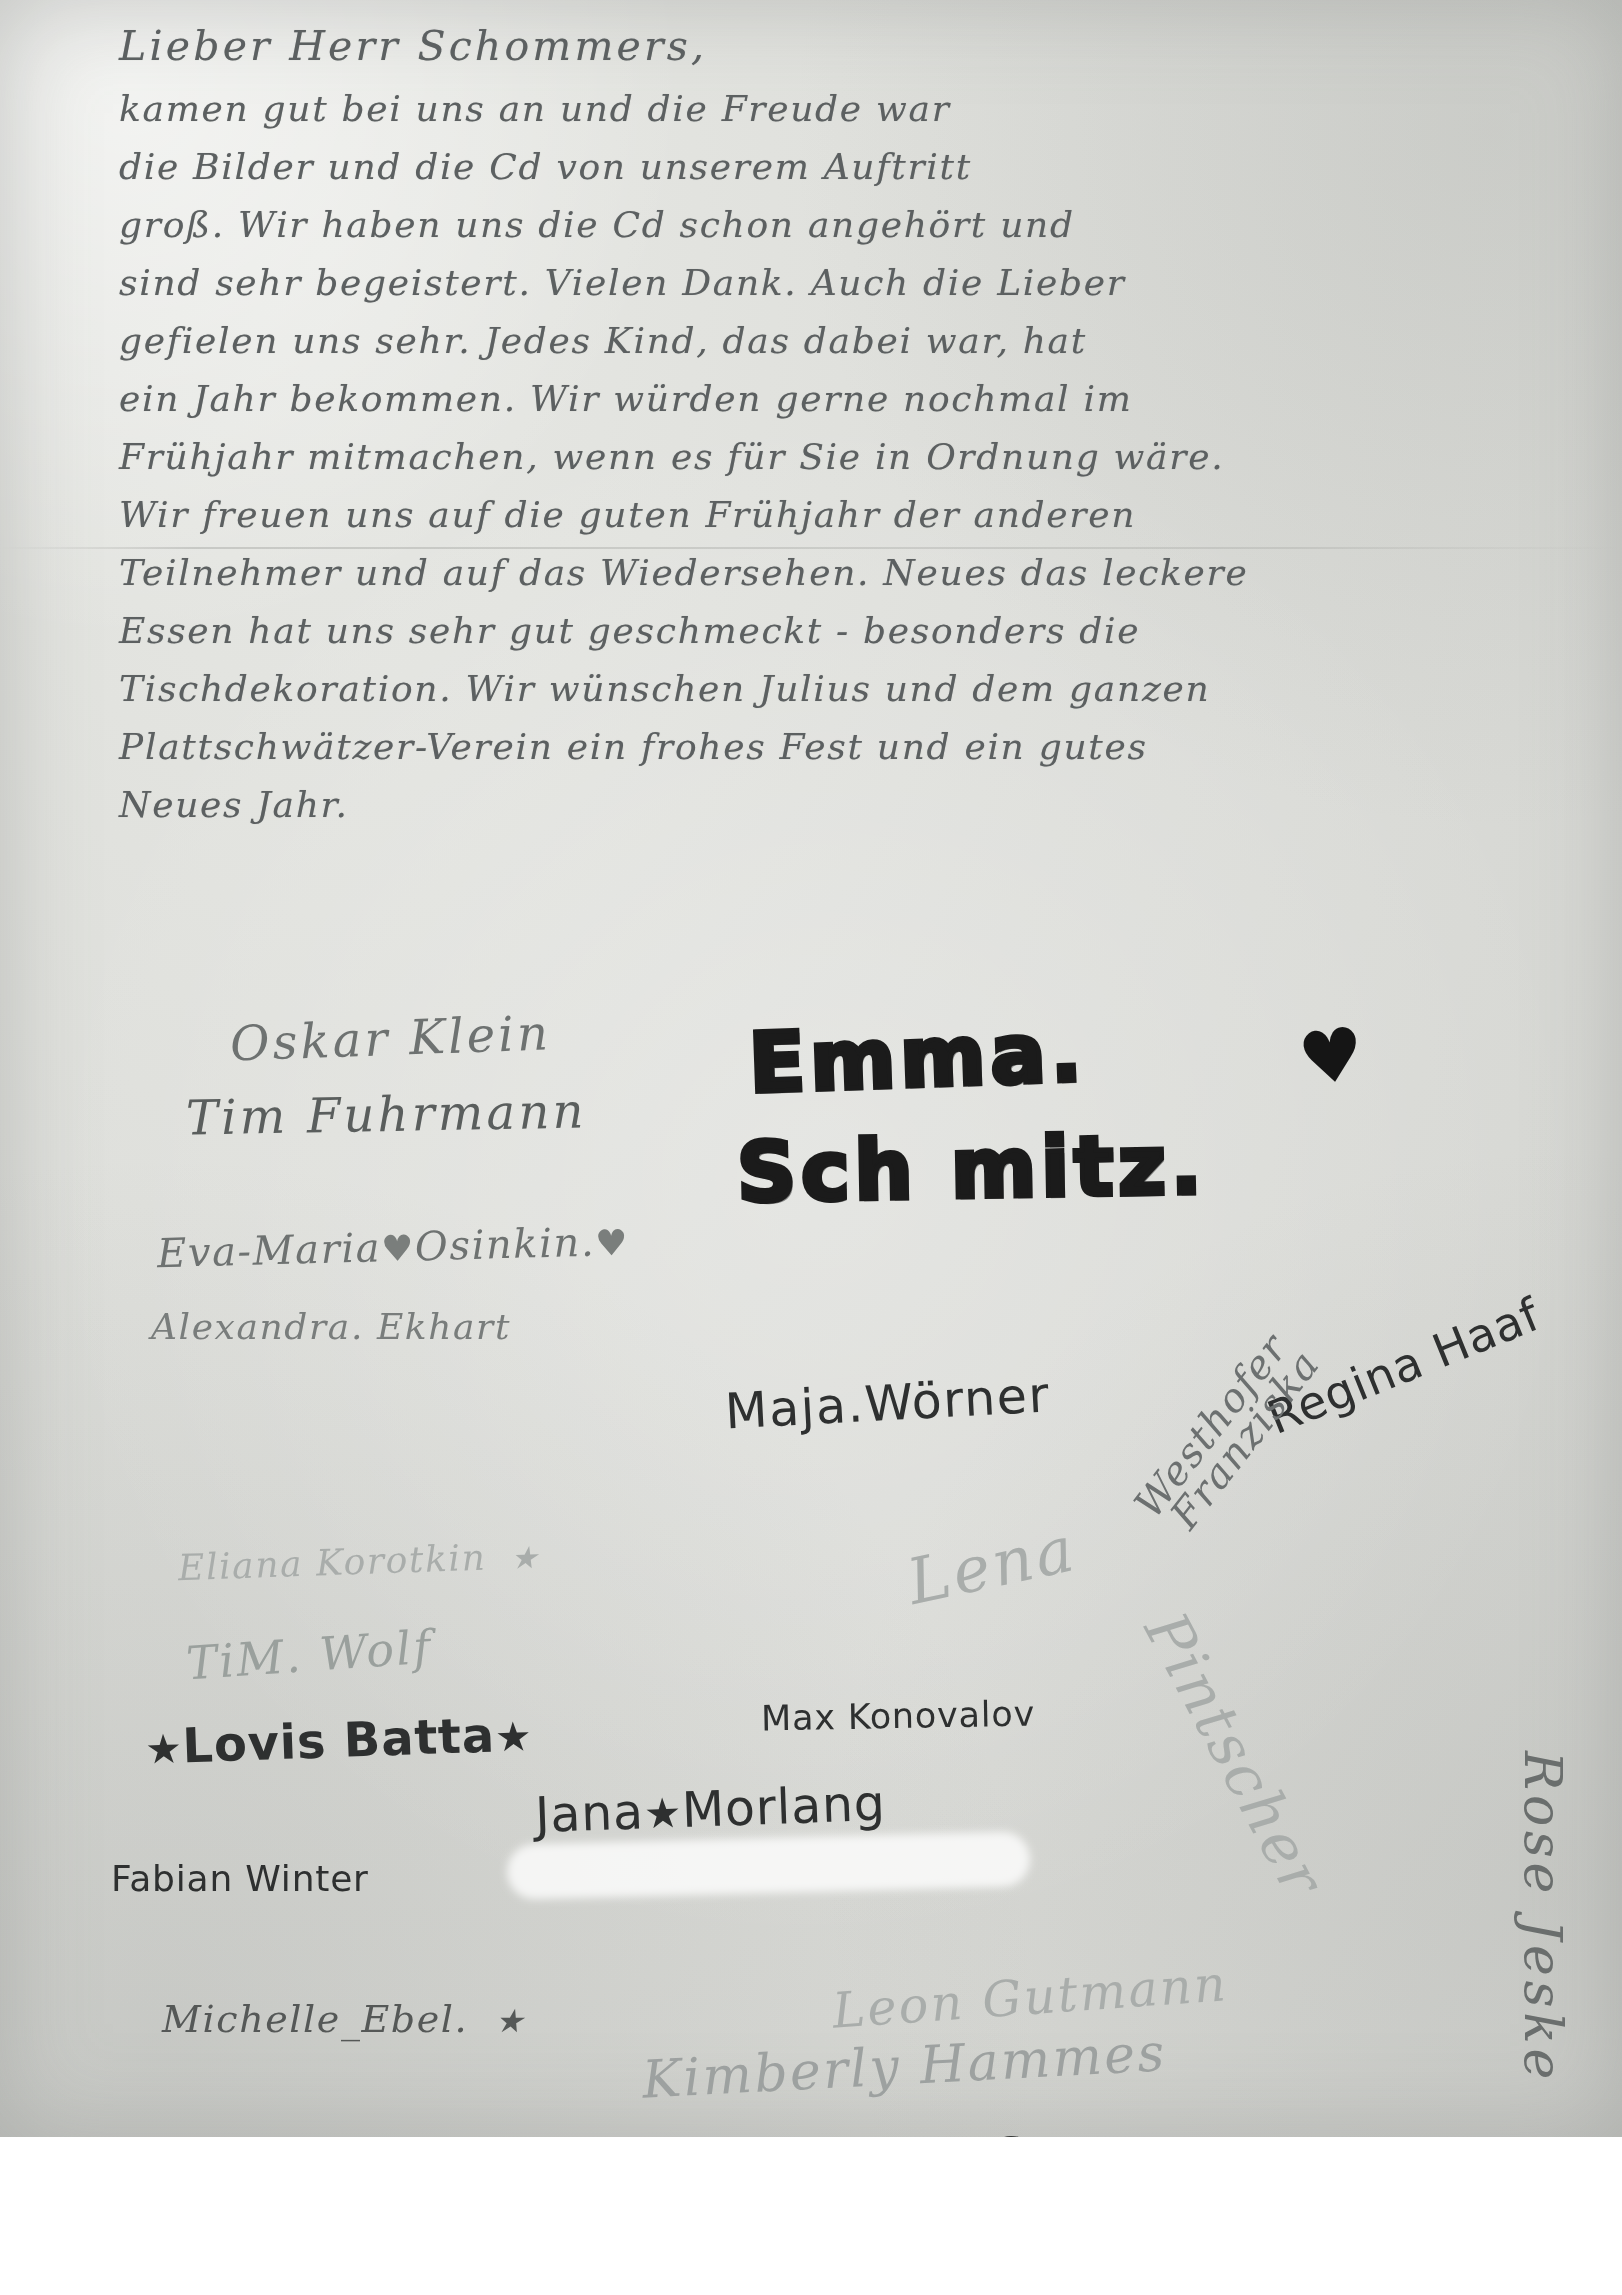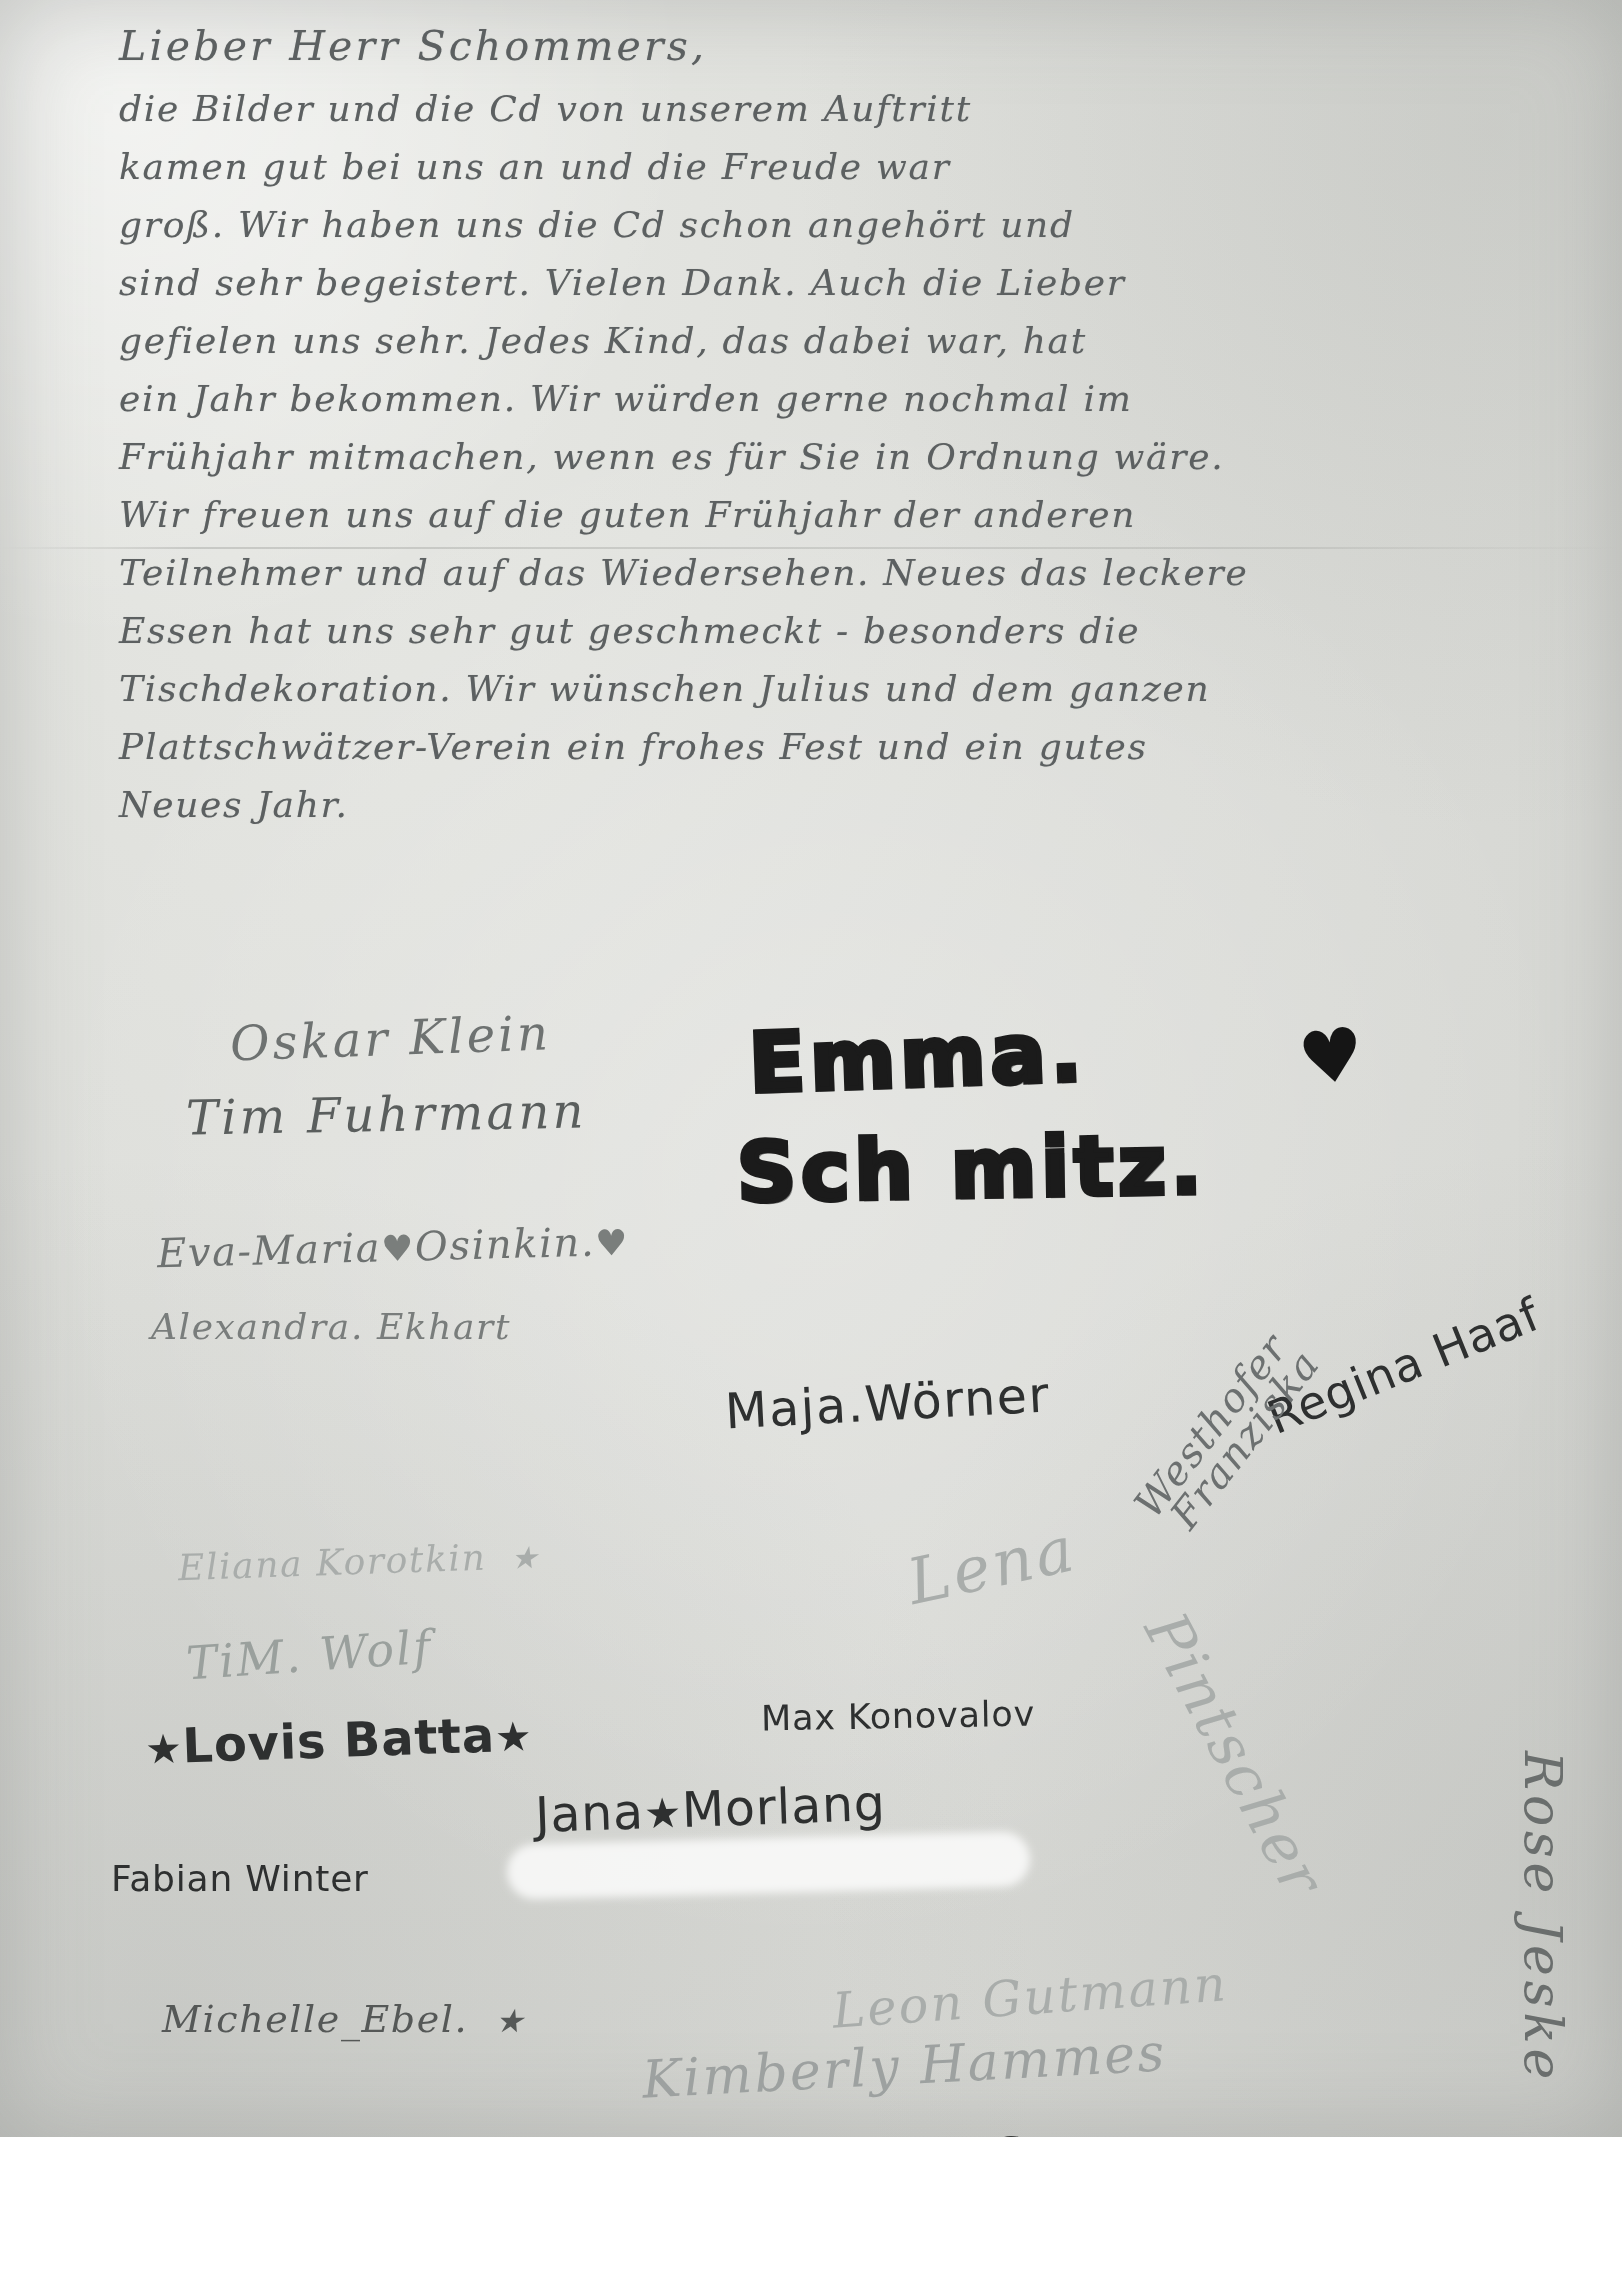--- a/index.html
+++ b/index.html
@@ -158,22 +158,22 @@
 <body>
 
 <div class="page">
 
   <div class="grain"></div>
   <div class="fold" style="top: 547px;"></div>
   <div class="edge-shadow"></div>
 
   <div class="letter">
     <div class="line salut">Lieber Herr Schommers,</div>
+    <div class="line">kamen gut bei uns an und die Freude war</div>
     <div class="line">die Bilder und die Cd von unserem Auftritt</div>
-    <div class="line">kamen gut bei uns an und die Freude war</div>
     <div class="line">groß. Wir haben uns die Cd schon angehört und</div>
     <div class="line">sind sehr begeistert. Vielen Dank. Auch die Lieber</div>
     <div class="line">gefielen uns sehr. Jedes Kind, das dabei war, hat</div>
     <div class="line">ein Jahr bekommen. Wir würden gerne nochmal im</div>
     <div class="line">Frühjahr mitmachen, wenn es für Sie in Ordnung wäre.</div>
     <div class="line">Wir freuen uns auf die guten Frühjahr der anderen</div>
     <div class="line">Teilnehmer und auf das Wiedersehen. Neues das leckere</div>
     <div class="line">Essen hat uns sehr gut geschmeckt - besonders die</div>
     <div class="line">Tischdekoration. Wir wünschen Julius und dem ganzen</div>
     <div class="line">Plattschwätzer-Verein ein frohes Fest und ein gutes</div>

